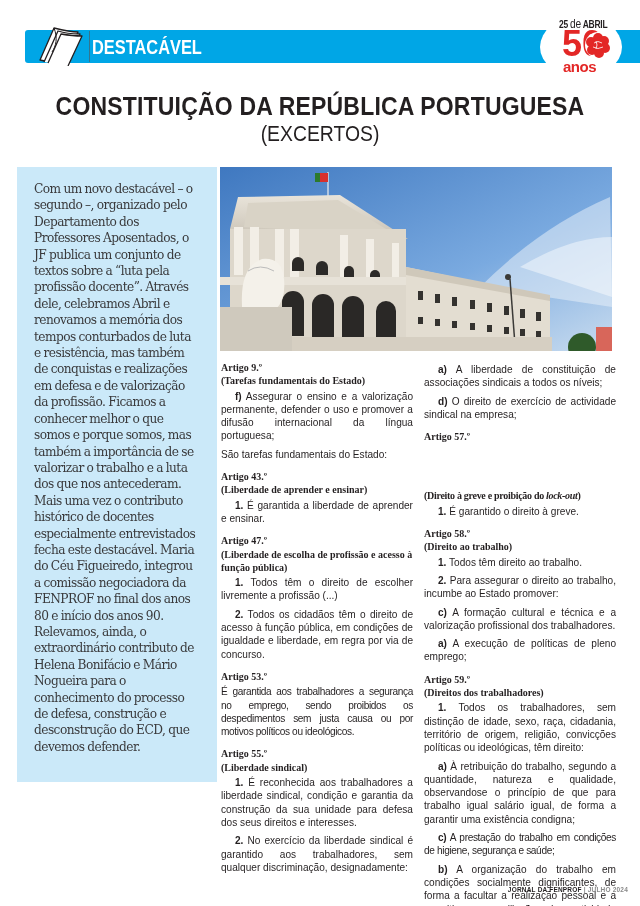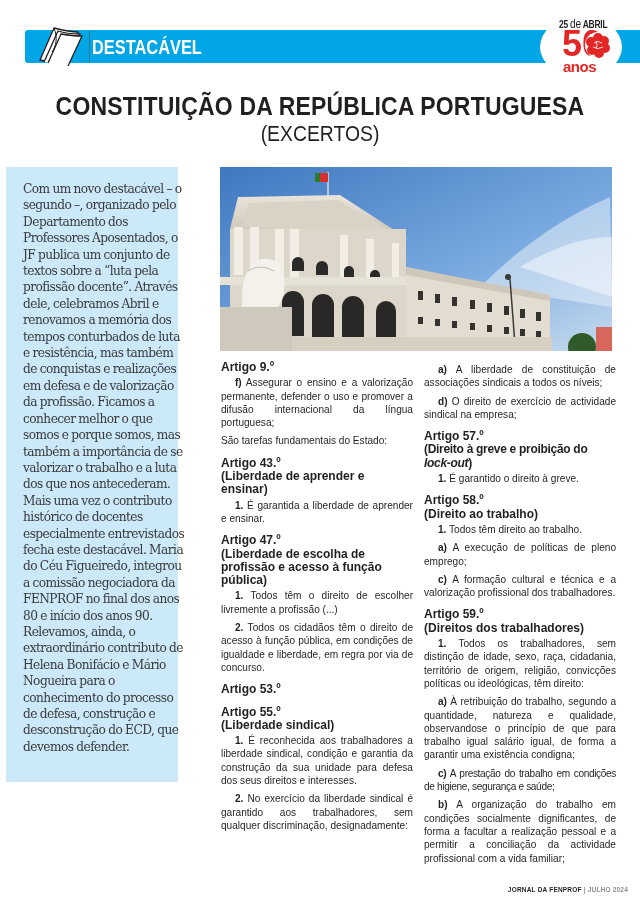--- a/index.html
+++ b/index.html
@@ -17,32 +17,32 @@
   .logo25 small { font-size: 12px; font-weight: normal; }
   .logo50 { position: absolute; left: 562px; top: 26px; font-size: 36px; font-weight: bold; color: #e32726; line-height: 36px; }
   .logo-carnation { position: absolute; left: 584px; top: 31px; width: 28px; height: 28px; }
   .logo-anos { position: absolute; left: 563px; top: 58px; font-size: 15px; font-weight: bold; color: #e32726; line-height: 18px; letter-spacing: -0.5px; }
 
   
   .title { position: absolute; left: 0; top: 92px; width: 640px; text-align: center; font-weight: bold; font-size: 25px; color: #231f20; transform: scaleX(0.92); transform-origin: center; letter-spacing: 0.2px; }
   .subtitle { position: absolute; left: 0; top: 121px; width: 640px; text-align: center; font-size: 22px; color: #231f20; transform: scaleX(0.88); transform-origin: center; }
 
   
-  .sidebar { position: absolute; left: 6px; top: 167px; width: 172px; height: 615px; background: #cbe9f9; }
+  .sidebar { position: absolute; left: 17px; top: 167px; width: 200px; height: 615px; background: #cbe9f9; }
   .sidebar-text { position: absolute; left: 17px; top: 14px; width: 166px; font-family: "DejaVu Serif", serif; font-size: 12.2px; line-height: 16.4px; color: #3a3a3c; letter-spacing: -0.55px; word-spacing: -0.5px; }
 
   
   .photo { position: absolute; left: 220px; top: 167px; width: 392px; height: 184px; overflow: hidden; background: linear-gradient(180deg,#4d86c9 0%,#6d9fd8 45%,#a7c6e7 100%); }
 
   
   .col { position: absolute; top: 361px; width: 192px; font-size: 10.1px; line-height: 13.3px; color: #231f20; }
   .col1 { left: 221px; }
   .col2 { left: 424px; }
   .art { margin-bottom: 9px; }
-  .art-h { font-weight: bold; font-size: 12px; line-height: 13.3px; }
+  .art-h { font-weight: bold; font-size: 10px; line-height: 13.3px; font-family: Liberation Serif, serif; }
   .p { text-align: justify; margin: 2px 0 5px 0; }
   .p.ind { text-indent: 14px; }
   .p .b { font-weight: bold; }
   .p.tight { letter-spacing: -0.35px; }
 
   .footer { position: absolute; right: 12px; top: 886px; font-size: 6.5px; font-weight: bold; letter-spacing: 0.2px; color: #231f20; }
   .footer .muted { color: #8a8a8a; font-weight: bold; }
 </style>
 </head>
 <body>
@@ -174,67 +174,70 @@
     <rect x="72" y="170" width="260" height="14" fill="#d6cfc2"></rect>
 
     <circle cx="362" cy="180" r="14" fill="#2f5a2a"></circle>
     <rect x="376" y="160" width="16" height="24" fill="#d8665a"></rect>
   </svg>
 </div>
 
 <div class="col col1">
   <div class="art">
     <div class="art-h">Artigo 9.º</div>
+    <div class="art-h">(Tarefas fundamentais do Estado)</div>
     <div class="p ind"><span class="b">f)</span><span> Assegurar o ensino e a valorização permanente, defender o uso e promover a difusão internacional da língua portuguesa;</span></div>
     <div class="p">São tarefas fundamentais do Estado:</div>
   </div>
 
   <div class="art">
     <div class="art-h">Artigo 43.º</div>
     <div class="art-h">(Liberdade de aprender e ensinar)</div>
     <div class="p ind"><span class="b">1.</span><span> É garantida a liberdade de aprender e ensinar.</span></div>
   </div>
 
   <div class="art">
     <div class="art-h">Artigo 47.º</div>
     <div class="art-h">(Liberdade de escolha de profissão e acesso à função pública)</div>
     <div class="p ind"><span class="b">1.</span><span> Todos têm o direito de escolher livremente a profissão (...)</span></div>
     <div class="p ind"><span class="b">2.</span><span> Todos os cidadãos têm o direito de acesso à função pública, em condições de igualdade e liberdade, em regra por via de concurso.</span></div>
   </div>
 
   <div class="art">
     <div class="art-h">Artigo 53.º</div>
+    <div class="p tight">É garantida aos trabalhadores a segurança no emprego, sendo proibidos os despedimentos sem justa causa ou por motivos políticos ou ideológicos.</div>
   </div>
 
   <div class="art">
     <div class="art-h">Artigo 55.º</div>
     <div class="art-h">(Liberdade sindical)</div>
     <div class="p ind"><span class="b">1.</span><span> É reconhecida aos trabalhadores a liberdade sindical, condição e garantia da construção da sua unidade para defesa dos seus direitos e interesses.</span></div>
     <div class="p ind"><span class="b">2.</span><span> No exercício da liberdade sindical é garantido aos trabalhadores, sem qualquer discriminação, designadamente:</span></div>
   </div>
 </div>
 
 <div class="col col2">
   <div class="art">
     <div class="p ind"><span class="b">a)</span><span> A liberdade de constituição de associações sindicais a todos os níveis;</span></div>
     <div class="p ind"><span class="b">d)</span><span> O direito de exercício de actividade sindical na empresa;</span></div>
   </div>
 
   <div class="art">
     <div class="art-h">Artigo 57.º</div>
-    <div class="art-h" style="letter-spacing:-0.3px;"><span>(Direito à greve e proibição do </span><i>lock-out</i><span>)</span></div>
+    <div class="art-h" style="letter-spacing:-0.3px;margin-top:46px;"><span>(Direito à greve e proibição do </span><i>lock-out</i><span>)</span></div>
     <div class="p ind"><span class="b">1.</span><span> É garantido o direito à greve.</span></div>
   </div>
 
   <div class="art">
     <div class="art-h">Artigo 58.º</div>
     <div class="art-h">(Direito ao trabalho)</div>
     <div class="p ind"><span class="b">1.</span><span> Todos têm direito ao trabalho.</span></div>
+    <div class="p ind"><span class="b">2.</span><span> Para assegurar o direito ao trabalho, incumbe ao Estado promover:</span></div>
+    <div class="p ind"><span class="b">c)</span><span> A formação cultural e técnica e a valorização profissional dos trabalhadores.</span></div>
     <div class="p ind"><span class="b">a)</span><span> A execução de políticas de pleno emprego;</span></div>
-    <div class="p ind"><span class="b">c)</span><span> A formação cultural e técnica e a valorização profissional dos trabalhadores.</span></div>
   </div>
 
   <div class="art">
     <div class="art-h">Artigo 59.º</div>
     <div class="art-h">(Direitos dos trabalhadores)</div>
     <div class="p ind"><span class="b">1.</span><span> Todos os trabalhadores, sem distinção de idade, sexo, raça, cidadania, território de origem, religião, convicções políticas ou ideológicas, têm direito:</span></div>
     <div class="p ind"><span class="b">a)</span><span> À retribuição do trabalho, segundo a quantidade, natureza e qualidade, observandose o princípio de que para trabalho igual salário igual, de forma a garantir uma existência condigna;</span></div>
     <div class="p ind tight"><span class="b">c)</span><span> A prestação do trabalho em condições de higiene, segurança e saúde;</span></div>
     <div class="p ind"><span class="b">b)</span><span> A organização do trabalho em condições socialmente dignificantes, de forma a facultar a realização pessoal e a permitir a conciliação da actividade profissional com a vida familiar;</span></div>
   </div>

